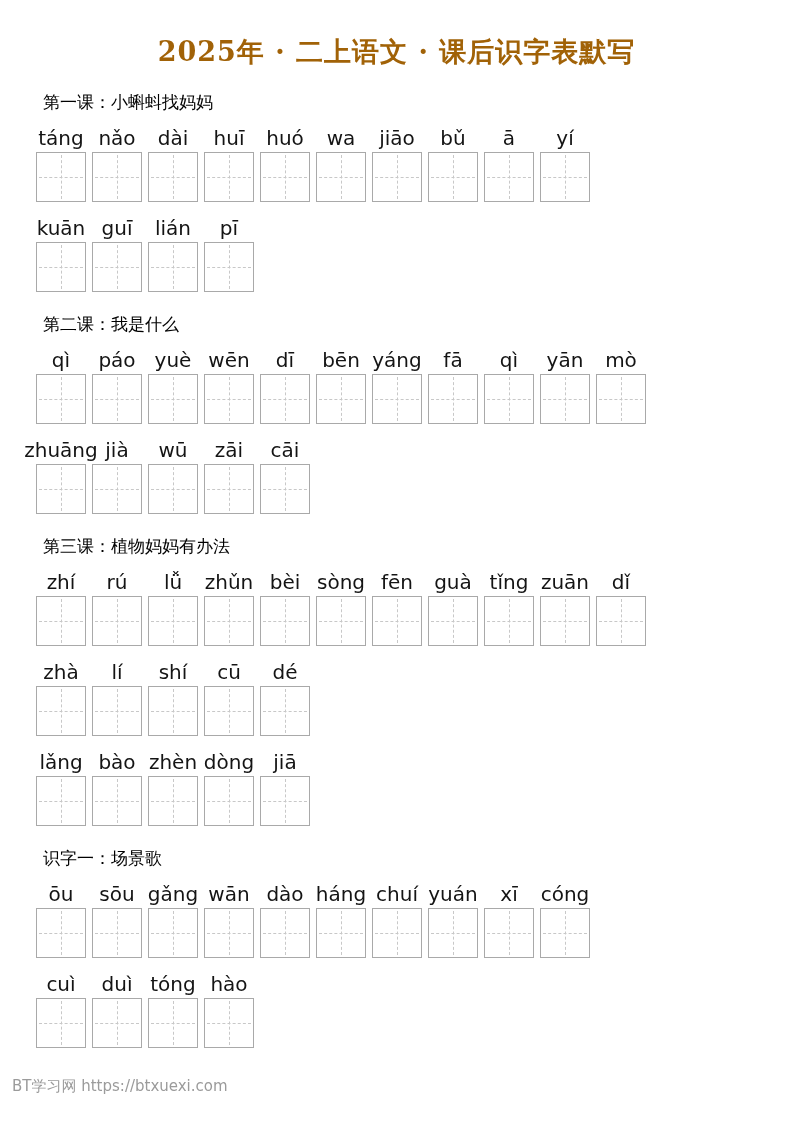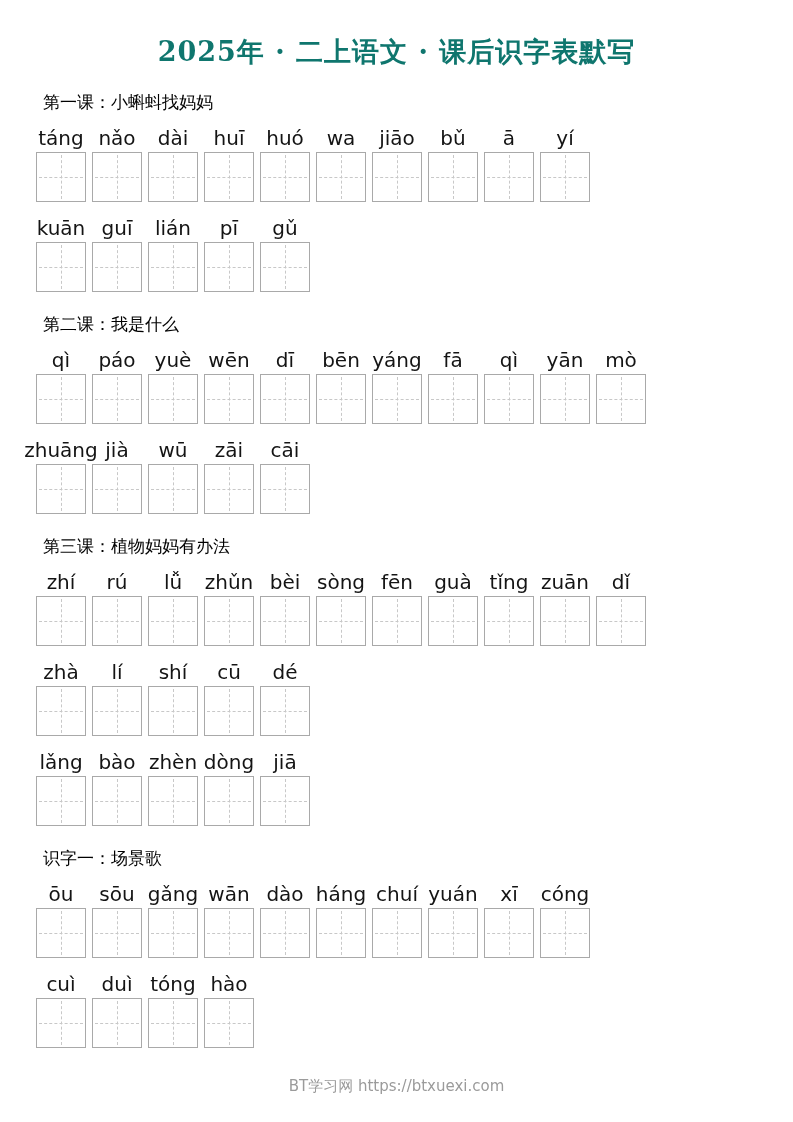--- a/index.html
+++ b/index.html
@@ -12,21 +12,21 @@
     position: relative;
     width: 793px; height: 1122px;
     background: #ffffff;
     overflow: hidden;
   }
   .title {
     text-align: center;
     font-family: "DejaVu Serif", "Liberation Serif", serif;
     font-weight: 700;
     font-size: 27px;
-    color: #0f766e;
+    color: #a16207;
     padding-top: 34px;
     letter-spacing: 1px;
   }
   .heading {
     font-family: "DejaVu Serif", "Liberation Serif", serif;
     font-size: 17px;
     color: #000000;
     margin: 21px 0 11px 43px;
   }
   .section:first-of-type .heading { }
@@ -67,24 +67,25 @@
   .hline {
     position: absolute;
     left: 2px; right: 2px; top: 50%;
     height: 0;
     border-top: 1px dashed #c8c8c8;
   }
   .footer {
     position: absolute;
     left: 0; right: 0;
     bottom: 26px;
-    text-align: center;
+    text-align: left;
     color: #9b9b9b;
     font-family: "DejaVu Sans", sans-serif;
     font-size: 15px;
+    padding-left: 12px;
   }
 </style>
 </head>
 <body>
 
 <div class="page">
   <div class="title">2025年 · 二上语文 · 课后识字表默写</div>
   <div id="sections">
       <section class="section">
         <div class="heading">第一课：小蝌蚪找妈妈</div>
@@ -182,27 +183,20 @@
               <div class="hline"></div>
             </div>
           </div>
           <div class="cell">
             <div class="pinyin">pī</div>
             <div class="box">
               <div class="vline"></div>
               <div class="hline"></div>
             </div>
           </div>
-          <div class="cell">
-            <div class="pinyin">gǔ</div>
-            <div class="box">
-              <div class="vline"></div>
-              <div class="hline"></div>
-            </div>
-          </div>
         </div>
       </section>
       <section class="section">
         <div class="heading">第二课：我是什么</div>
         <div class="row">
           <div class="cell">
             <div class="pinyin">qì</div>
             <div class="box">
               <div class="vline"></div>
               <div class="hline"></div>

